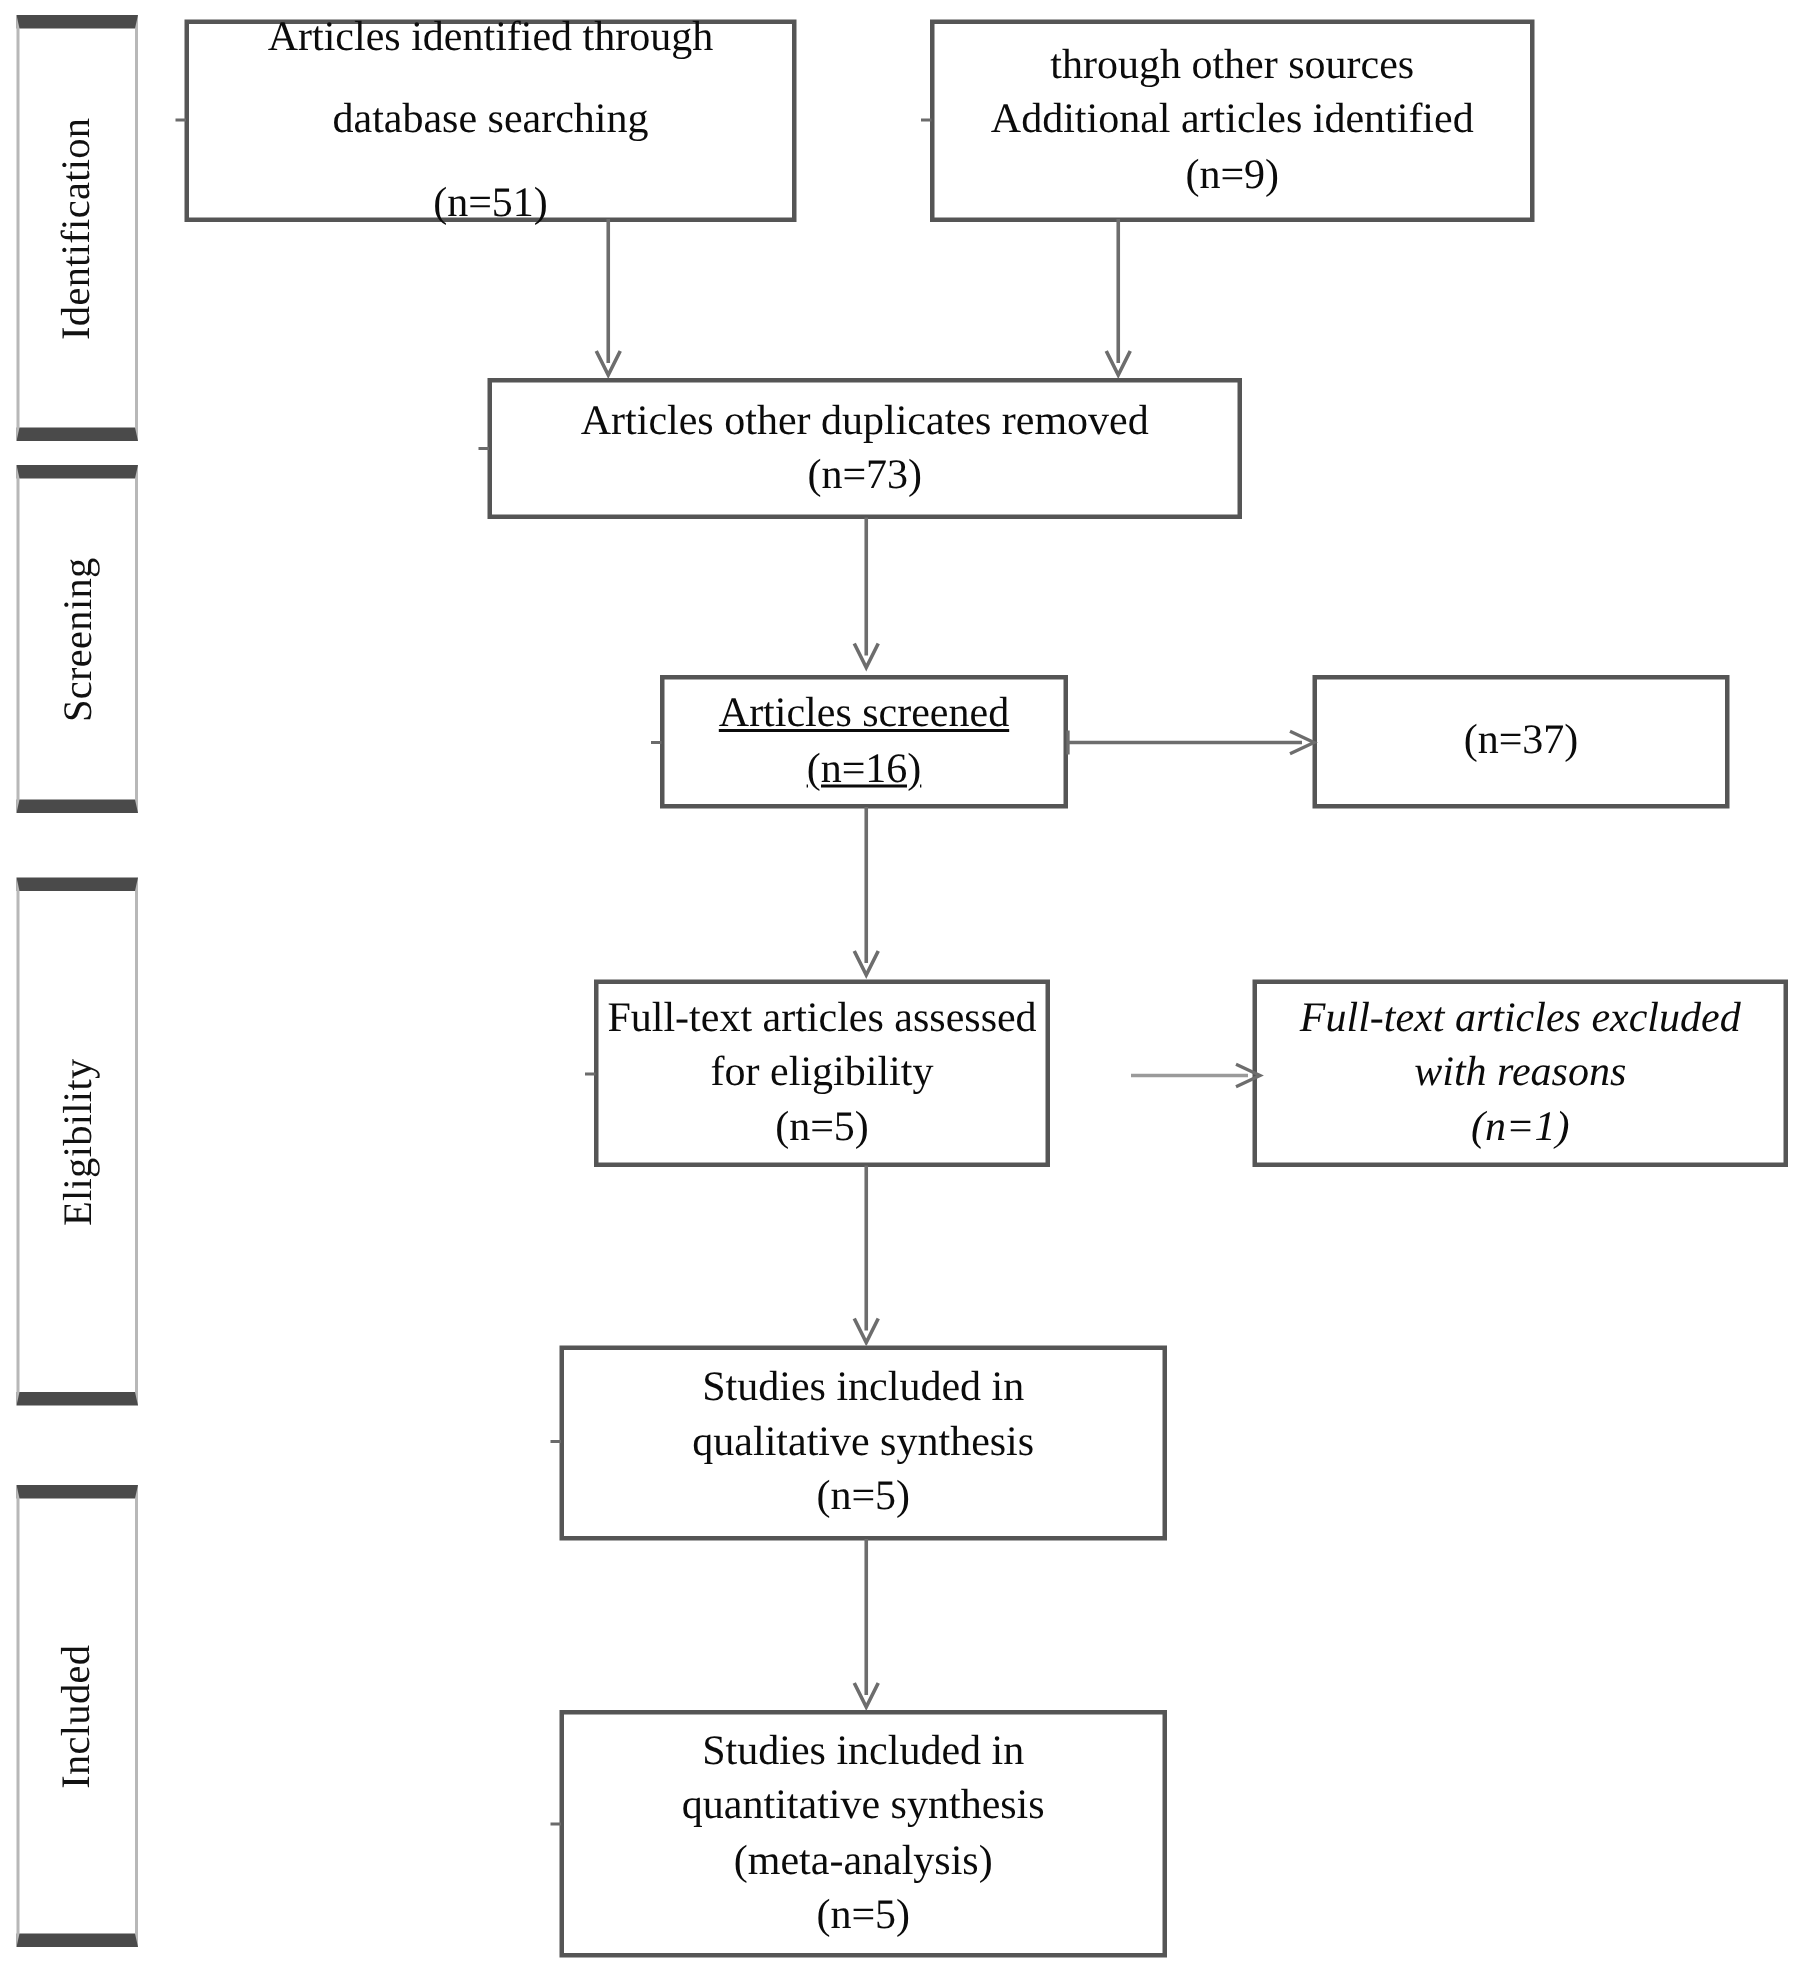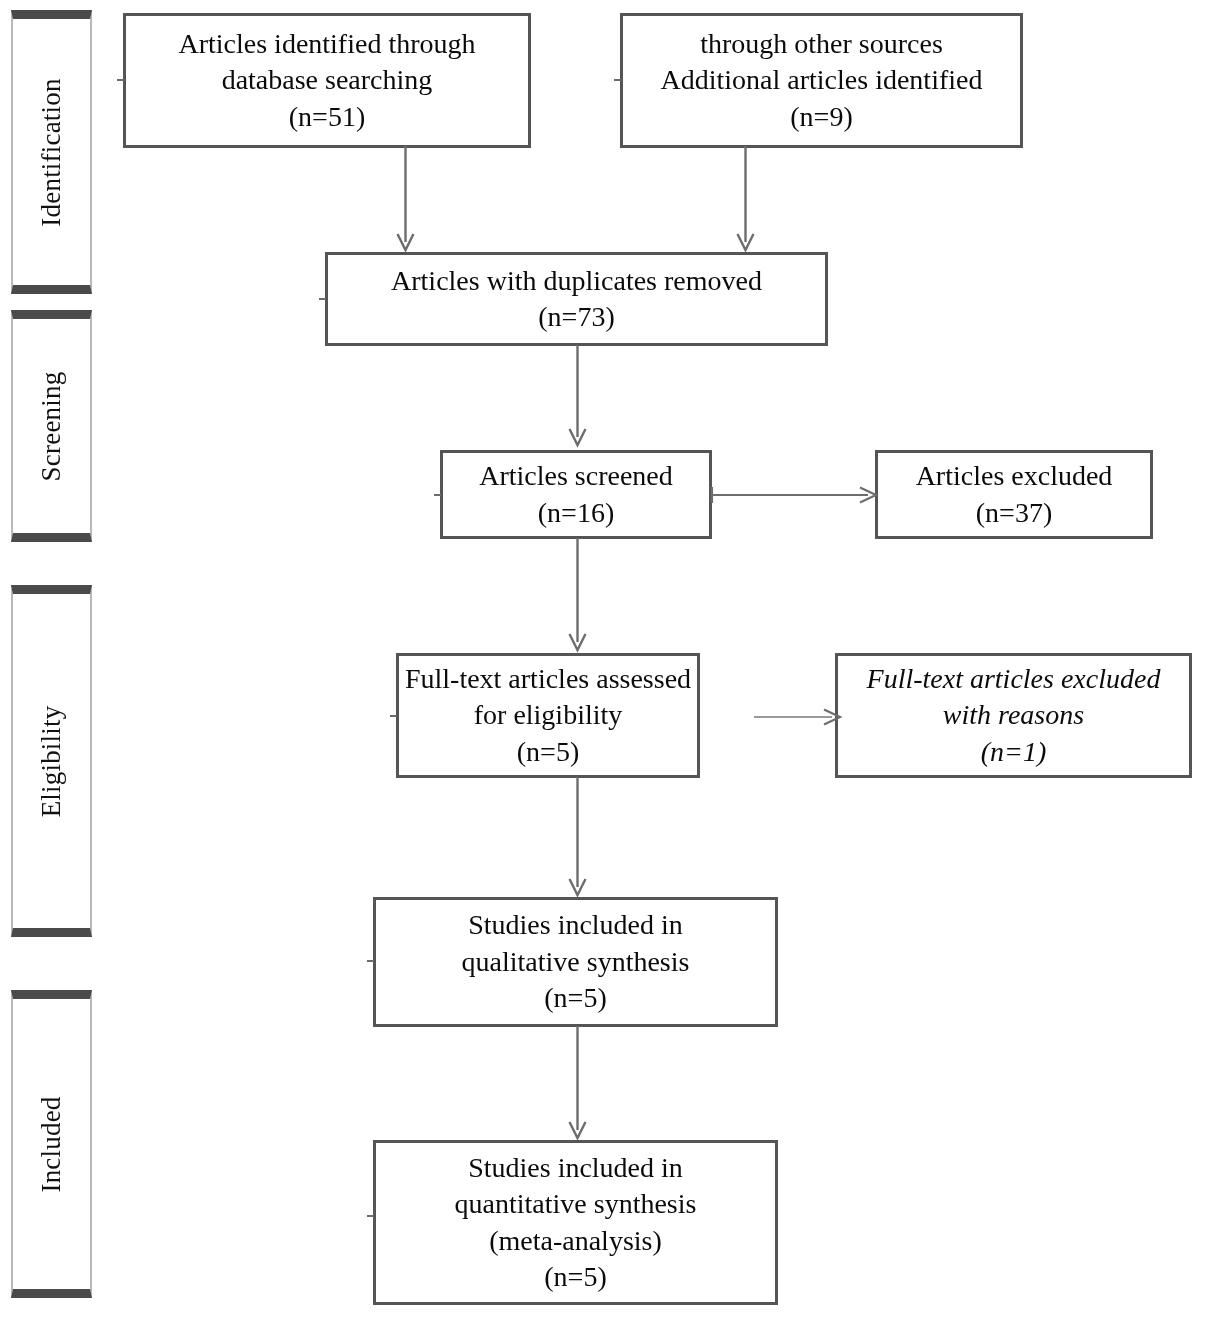--- a/index.html
+++ b/index.html
@@ -85,21 +85,21 @@
   </div>
 
   <div class="stage-label" style="left:11px; top:585px; width:81px; height:352px;">
     <span class="stage-text">Eligibility</span>
   </div>
 
   <div class="stage-label" style="left:11px; top:990px; width:81px; height:308px;">
     <span class="stage-text">Included</span>
   </div>
 
-  <div class="flow-box" style="left:123px; top:13px; width:408px; height:135px;">
+  <div class="flow-box" style="left:123px; top:13px; width:408px; height:135px;gap:19px;">
     <span class="ln">Articles identified through</span>
     <span class="ln">database searching</span>
     <span class="ln">(n=51)</span>
   </div>
   <div class="tick" style="left:117px; top:79px;"></div>
 
   <div class="flow-box" style="left:620px; top:13px; width:403px; height:135px;">
     <span class="ln">through other sources</span>
     <span class="ln">Additional articles identified</span>
     <span class="ln">(n=9)</span>
@@ -114,40 +114,39 @@
   </div>
 
   <div class="conn" style="left:732px; top:146px; width:28px; height:110px;">
     <svg width="28" height="110" viewBox="0 0 28 110">
       <path d="M13.5 0 L13.5 96" stroke="#6d6d6d" stroke-width="2.4" fill="none"></path>
       <path d="M5.5 88 L13.5 104 L21.5 88" stroke="#6d6d6d" stroke-width="2.4" fill="none"></path>
     </svg>
   </div>
 
   <div class="flow-box" style="left:325px; top:252px; width:503px; height:94px;">
-    <span class="ln">Articles with duplicates removed</span>
+    <span class="ln">Articles other duplicates removed</span>
     <span class="ln">(n=73)</span>
   </div>
   <div class="tick" style="left:319px; top:298px;"></div>
 
   <div class="conn" style="left:564px; top:345px; width:28px; height:106px;">
     <svg width="28" height="106" viewBox="0 0 28 106">
       <path d="M13.5 0 L13.5 92" stroke="#6d6d6d" stroke-width="2.4" fill="none"></path>
       <path d="M5.5 84 L13.5 100 L21.5 84" stroke="#6d6d6d" stroke-width="2.4" fill="none"></path>
     </svg>
   </div>
 
-  <div class="flow-box" style="left:440px; top:450px; width:272px; height:89px;">
+  <div class="flow-box" style="left:440px; top:450px; width:272px; height:89px;text-decoration:underline;">
     <span class="ln">Articles  screened</span>
     <span class="ln">(n=16)</span>
   </div>
   <div class="tick" style="left:434px; top:494px;"></div>
 
   <div class="flow-box" style="left:875px; top:450px; width:278px; height:89px;">
-    <span class="ln">Articles excluded</span>
     <span class="ln">(n=37)</span>
   </div>
 
   <div class="conn" style="left:710px; top:481px; width:170px; height:28px;">
     <svg width="170" height="28" viewBox="0 0 170 28">
       <path d="M2 6 L2 22" stroke="#6d6d6d" stroke-width="2.2" fill="none"></path>
       <path d="M2 14 L158 14" stroke="#6d6d6d" stroke-width="2.2" fill="none"></path>
       <path d="M150 6.5 L166 14 L150 21.5" stroke="#6d6d6d" stroke-width="2.2" fill="none"></path>
     </svg>
   </div>

